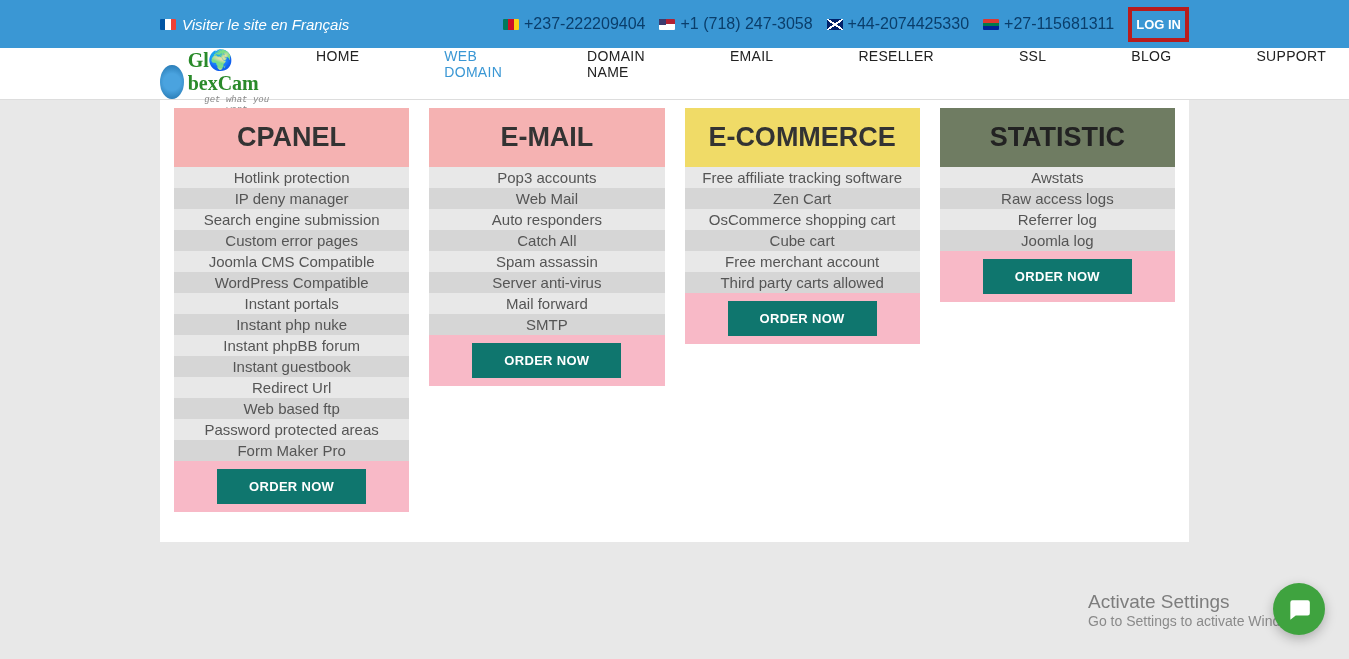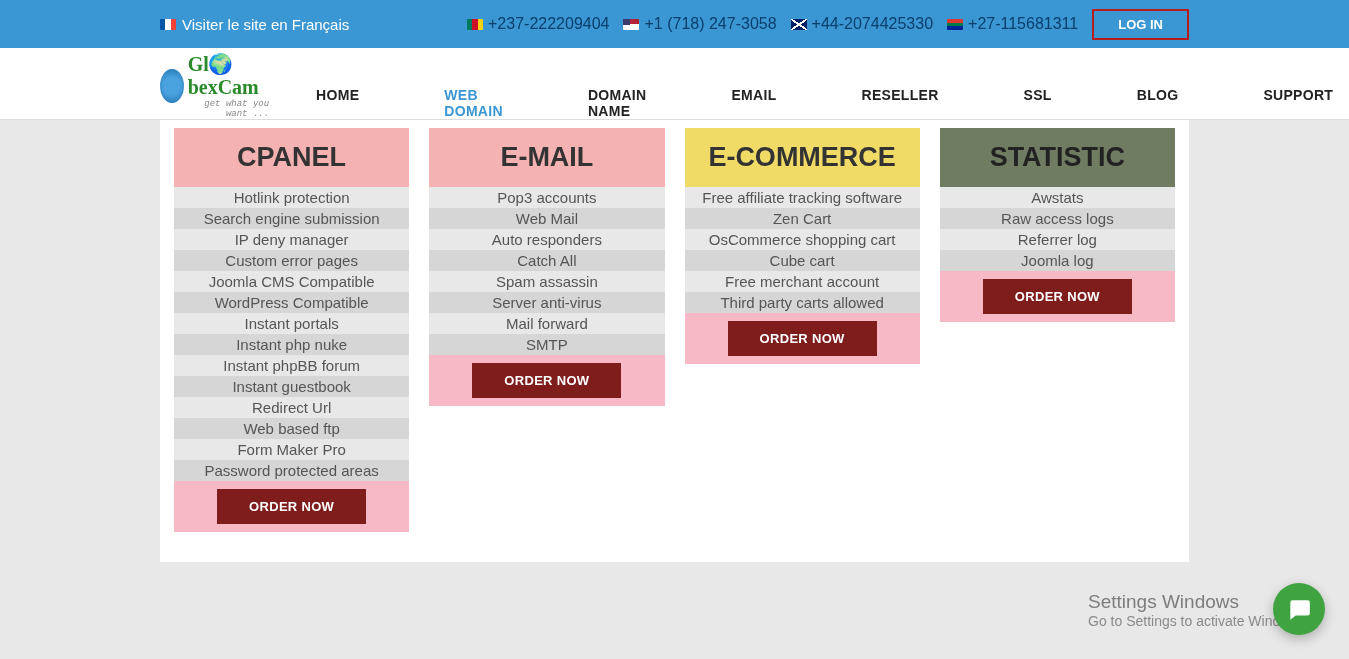--- a/index.html
+++ b/index.html
@@ -7,65 +7,65 @@
 
 .topbar {
   background: #3a97d4;
   height: 48px;
   display: flex;
   align-items: center;
   padding: 0 160px;
   color: #fff;
   font-size: 15px;
 }
-.lang-link { color: #fff; display: flex; align-items: center; gap: 6px; cursor: pointer; }
+.lang-link { color: #fff; display: flex; align-items: center; gap: 6px; cursor: pointer; font-style: italic; }
 .flag { width: 16px; height: 11px; display: inline-block; background: #ccc; border-radius: 1px; }
 .flag-fr { background: linear-gradient(to right, #0055a4 33%, #fff 33% 66%, #ef4135 66%); }
 .flag-cm { background: linear-gradient(to right, #007a5e 33%, #ce1126 33% 66%, #fcd116 66%); }
 .flag-us { background: linear-gradient(#b22234 50%, #fff 50%); position: relative; }
 .flag-us::after { content:''; position:absolute; left:0; top:0; width:40%; height:55%; background:#3c3b6e; }
 .flag-uk { background: #012169; position:relative; }
 .flag-uk::after { content:''; position:absolute; inset:0; background: linear-gradient(to bottom left, transparent 45%, #fff 45% 55%, transparent 55%), linear-gradient(to bottom right, transparent 45%, #fff 45% 55%, transparent 55%); }
 .flag-za { background: linear-gradient(to bottom, #de3831 33%, #007a4d 33% 66%, #002395 66%); }
 
 .phones { margin-left: auto; display: flex; gap: 14px; align-items: center; }
 .phone { display: flex; align-items: center; gap: 5px; font-weight: normal; color: #0a3e6b; font-size: 16px; }
 .login-btn {
-  border: 2px solid #b91c1c; color: #fff; background: transparent;
-  padding: 6px 24px; font-size: 13px; font-weight: bold; cursor: pointer;
-}
-
-.navbar { background: #fff; height: 72px; display: flex; align-items: flex-end; padding: 0 160px; border-bottom: 1px solid #ddd; }
+  border: 4px solid #b91c1c; color: #fff; background: transparent;
+  padding: 6px 4px; font-size: 13px; font-weight: bold; cursor: pointer;
+}
+
+.navbar { background: #fff; height: 52px; display: flex; align-items: flex-start; padding: 0 160px; border-bottom: 1px solid #ddd; }
 .logo { display: flex; align-items: center; gap: 4px; }
 .logo-icon { width: 34px; height: 34px; border-radius: 50%; background: radial-gradient(circle, #4aa3df 40%, #1e6fa8 100%); position: relative; }
 .logo-text { font-family: Georgia, serif; font-size: 20px; }
 .logo-text .g1 { color: #2a8a2a; font-weight: bold; }
 .logo-sub { font-size: 9px; font-style: italic; color: #888; display: block; text-align: right; font-family: Liberation Mono, monospace; }
 .nav-links { margin-left: auto; display: flex; gap: 38px; }
-.nav-link { font-size: 14px; font-weight: 700; color: #222; cursor: pointer; letter-spacing: 0.3px; margin-left: 47px; }
+.nav-link { font-size: 14px; font-weight: 400; color: #222; cursor: pointer; letter-spacing: 0.3px; margin-left: 47px; }
 .nav-link.active { color: #3a97d4; }
 
 .page { background: #fff; margin: 0 160px; padding: 8px 14px 30px; }
 .columns { display: flex; gap: 20px; align-items: flex-start; }
 .col { flex: 1; display: flex; flex-direction: column; }
 .col-header {
   text-align: center; font-size: 27px; font-weight: 600;
   padding: 14px 4px; color: #333;
 }
 .h-pink { background: #f5b2b2; }
 .h-yellow { background: #f0db67; }
 .h-olive { background: #6f7c62; color: #222; }
 .feat {
   text-align: center; padding: 2px 4px; font-size: 15px; color: #555;
 }
 .feat:nth-child(odd) { background: #e8e8e8; }
 .feat:nth-child(even) { background: #d6d6d6; }
 .order-row { background: #f8b9c7; padding: 8px 0; text-align: center; }
 .order-btn {
-  background: #7f1d1d; color: #fff; border: none;
+  background: #0f766e; color: #fff; border: none;
   padding: 10px 32px; font-size: 13px; font-weight: 600;
   cursor: pointer; letter-spacing: 0.3px;
 }
 
 .watermark {
   position: fixed; right: 40px; bottom: 30px; color: #8a8a8a;
   font-size: 14px; text-align: left; pointer-events: none;
 }
 .watermark .t { font-size: 19px; color: #7d7d7d; }
 
@@ -126,33 +126,33 @@
       <span class="nav-link">OTHER SERVICES</span>
     </div>
 </div>
 
 <div class="page">
   <div class="columns" id="columns">
       <div class="col">
         <div class="col-header h-pink">CPANEL</div>
         <div>
           <div class="feat">Hotlink protection</div>
+          <div class="feat">IP deny manager</div>
           <div class="feat">Search engine submission</div>
-          <div class="feat">IP deny manager</div>
           <div class="feat">Custom error pages</div>
           <div class="feat">Joomla CMS Compatible</div>
           <div class="feat">WordPress Compatible</div>
           <div class="feat">Instant portals</div>
           <div class="feat">Instant php nuke</div>
           <div class="feat">Instant phpBB forum</div>
           <div class="feat">Instant guestbook</div>
           <div class="feat">Redirect Url</div>
           <div class="feat">Web based ftp</div>
+          <div class="feat">Password protected areas</div>
           <div class="feat">Form Maker Pro</div>
-          <div class="feat">Password protected areas</div>
         </div>
         <div class="order-row"><button class="order-btn">ORDER NOW</button></div>
       </div>
       <div class="col">
         <div class="col-header h-pink">E-MAIL</div>
         <div>
           <div class="feat">Pop3 accounts</div>
           <div class="feat">Web Mail</div>
           <div class="feat">Auto responders</div>
           <div class="feat">Catch All</div>
@@ -182,21 +182,21 @@
           <div class="feat">Raw access logs</div>
           <div class="feat">Referrer log</div>
           <div class="feat">Joomla log</div>
         </div>
         <div class="order-row"><button class="order-btn">ORDER NOW</button></div>
       </div>
     </div>
 </div>
 
 <div class="watermark">
-  <div class="t">Settings Windows</div>
+  <div class="t">Activate Settings</div>
   <div>Go to Settings to activate Windows.</div>
 </div>
 
 <div class="chat-bubble">
   <svg viewBox="0 0 24 24">
       <path d="M4 4h16a2 2 0 0 1 2 2v10a2 2 0 0 1-2 2H9l-5 4V6a2 2 0 0 1 2-2z"></path>
     </svg>
 </div>
 
 </body></html>

